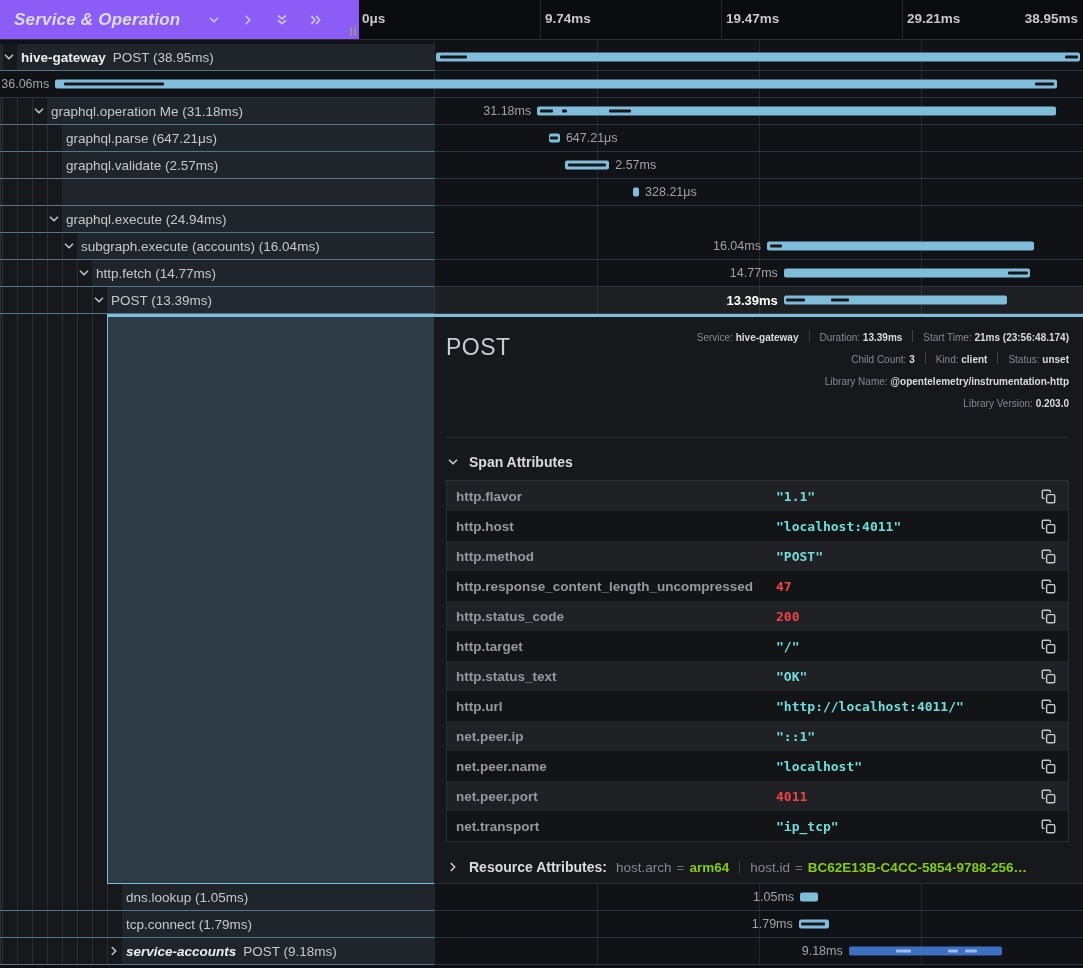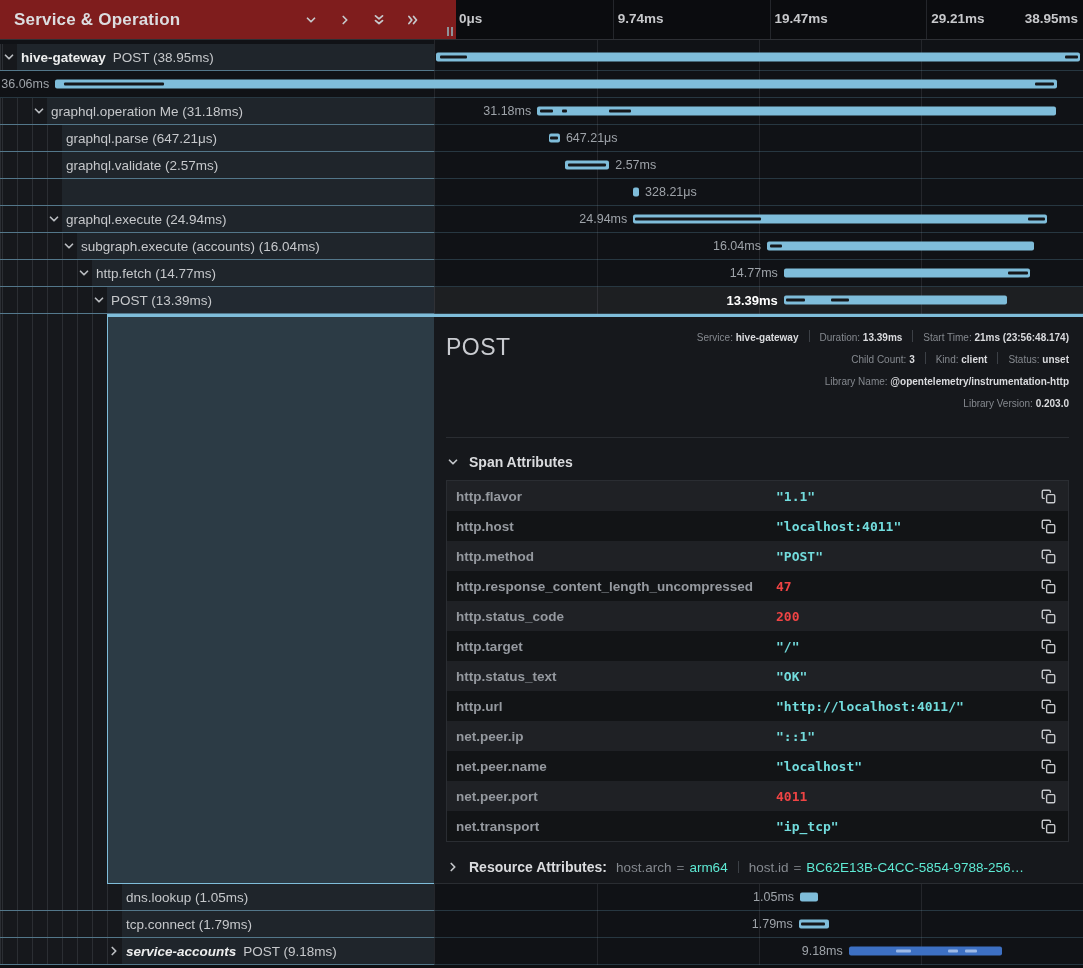--- a/index.html
+++ b/index.html
@@ -7,21 +7,21 @@
   .app {
     position:relative; width:1083px; height:968px; overflow:hidden;
     background:#101216; font-family:"Liberation Sans", sans-serif;
     color:#c9cbce; -webkit-font-smoothing:antialiased;
   }
   
   .gridlines { position:absolute; left:434px; top:0; width:649px; height:968px; z-index:0; border-left:1px solid #24262b; }
   .gridline { position:absolute; top:0; bottom:0; width:1px; background:#24262b; }
   
   .hdr { position:relative; z-index:2; height:40px; display:flex; }
-  .hdr-left { width:456px; background:#7f1d1d; border-bottom:1px solid #2e3035; display:flex; align-items:center; padding:0 10px 0 14px; position:relative; }
+  .hdr-left { width:359px; background:#8b5cf6; border-bottom:1px solid #2e3035; display:flex; align-items:center; padding:0 10px 0 14px; position:relative;font-style:italic; }
   .hdr-title { flex:1; font-size:17px; font-weight:700; color:#dcdde0; letter-spacing:.2px; }
   .hdr-icons { display:flex; align-items:center; gap:20px; margin-right:26px; }
   .icon-btn { color:#c6c9cc; display:flex; align-items:center; cursor:pointer; background:none; border:none; }
   .resize-handle { position:absolute; right:3px; bottom:3px; display:flex; gap:2px; cursor:col-resize; }
   .resize-handle i { display:block; width:2px; height:9px; background:#8e9399; }
   .hdr-right { flex:1; background:#0b0c0f; border-bottom:1px solid #2e3035; position:relative; }
   .tick { position:absolute; top:11px; font-size:13.5px; font-weight:600; color:#c7c8cb; white-space:nowrap; }
   
   .rows-gap { height:4px; }
   .row { position:relative; z-index:1; height:27px; display:flex; }
@@ -62,21 +62,21 @@
   .attr-row:nth-child(even) { background:#121416; }
   .attr-key { width:320px; flex:none; color:#95999f; font-size:13.5px; }
   .attr-val { flex:1; font-family:"DejaVu Sans Mono","Liberation Mono",monospace; font-size:13px; letter-spacing:0; }
   .v-string { color:#72dcdd; }
   .v-number { color:#ef4444; }
   .copy-btn { color:#c9cbce; background:none; border:none; display:flex; align-items:center; cursor:pointer; padding:2px; }
   .res-line { margin-top:17px; display:flex; align-items:center; gap:9px; font-size:13.5px; cursor:pointer; white-space:nowrap; }
   .res-title { font-weight:700; color:#dadbde; font-size:14px; }
   .res-items { display:flex; align-items:center; color:#85898f; }
   .res-key { color:#85898f; } .res-eq { margin:0 5px; color:#6f7playing378; color:#6f7378; }
-  .res-val { color:#5eead4; font-weight:400; }
+  .res-val { color:#84cc16; font-weight:700; }
   .bottom-strip { height:3px; background:#0e0f12; position:relative; z-index:1; }
 </style>
 </head>
 <body>
 
 <div class="app">
   <div class="gridlines">
     <div class="gridline" style="left:25%"></div>
     <div class="gridline" style="left:50%"></div>
     <div class="gridline" style="left:75%"></div>
@@ -218,26 +218,20 @@
             <span class="chev-slot">
               <svg width="14" height="14" viewBox="0 0 24 24" fill="none" stroke="currentColor" stroke-width="3" stroke-linecap="round" stroke-linejoin="round">
                 <polyline points="6 9 12 15 18 9"></polyline>
               </svg>
             </span>
           </div>
           <div class="row-lbl">
             <span>graphql.execute (24.94ms)</span>
           </div>
         </div>
-        <div class="row-right">
-          <div class="bar" style="left: 30.7%; width: 63.8%; background: rgb(127, 189, 218);"></div>
-          <div class="bar-tick" style="left: 31%; width: 19.4%; background: rgb(21, 23, 26);"></div>
-          <div class="bar-tick" style="left: 91.6%; width: 2.5%; background: rgb(21, 23, 26);"></div>
-          <div class="bar-lbl" style="right: calc(69.3% + 6px);">24.94ms</div>
-        </div>
       </div>
       <div class="row">
         <div class="row-left">
           <div class="indent" style="width: 77px;">
             <span class="chev-slot">
               <svg width="14" height="14" viewBox="0 0 24 24" fill="none" stroke="currentColor" stroke-width="3" stroke-linecap="round" stroke-linejoin="round">
                 <polyline points="6 9 12 15 18 9"></polyline>
               </svg>
             </span>
           </div>

